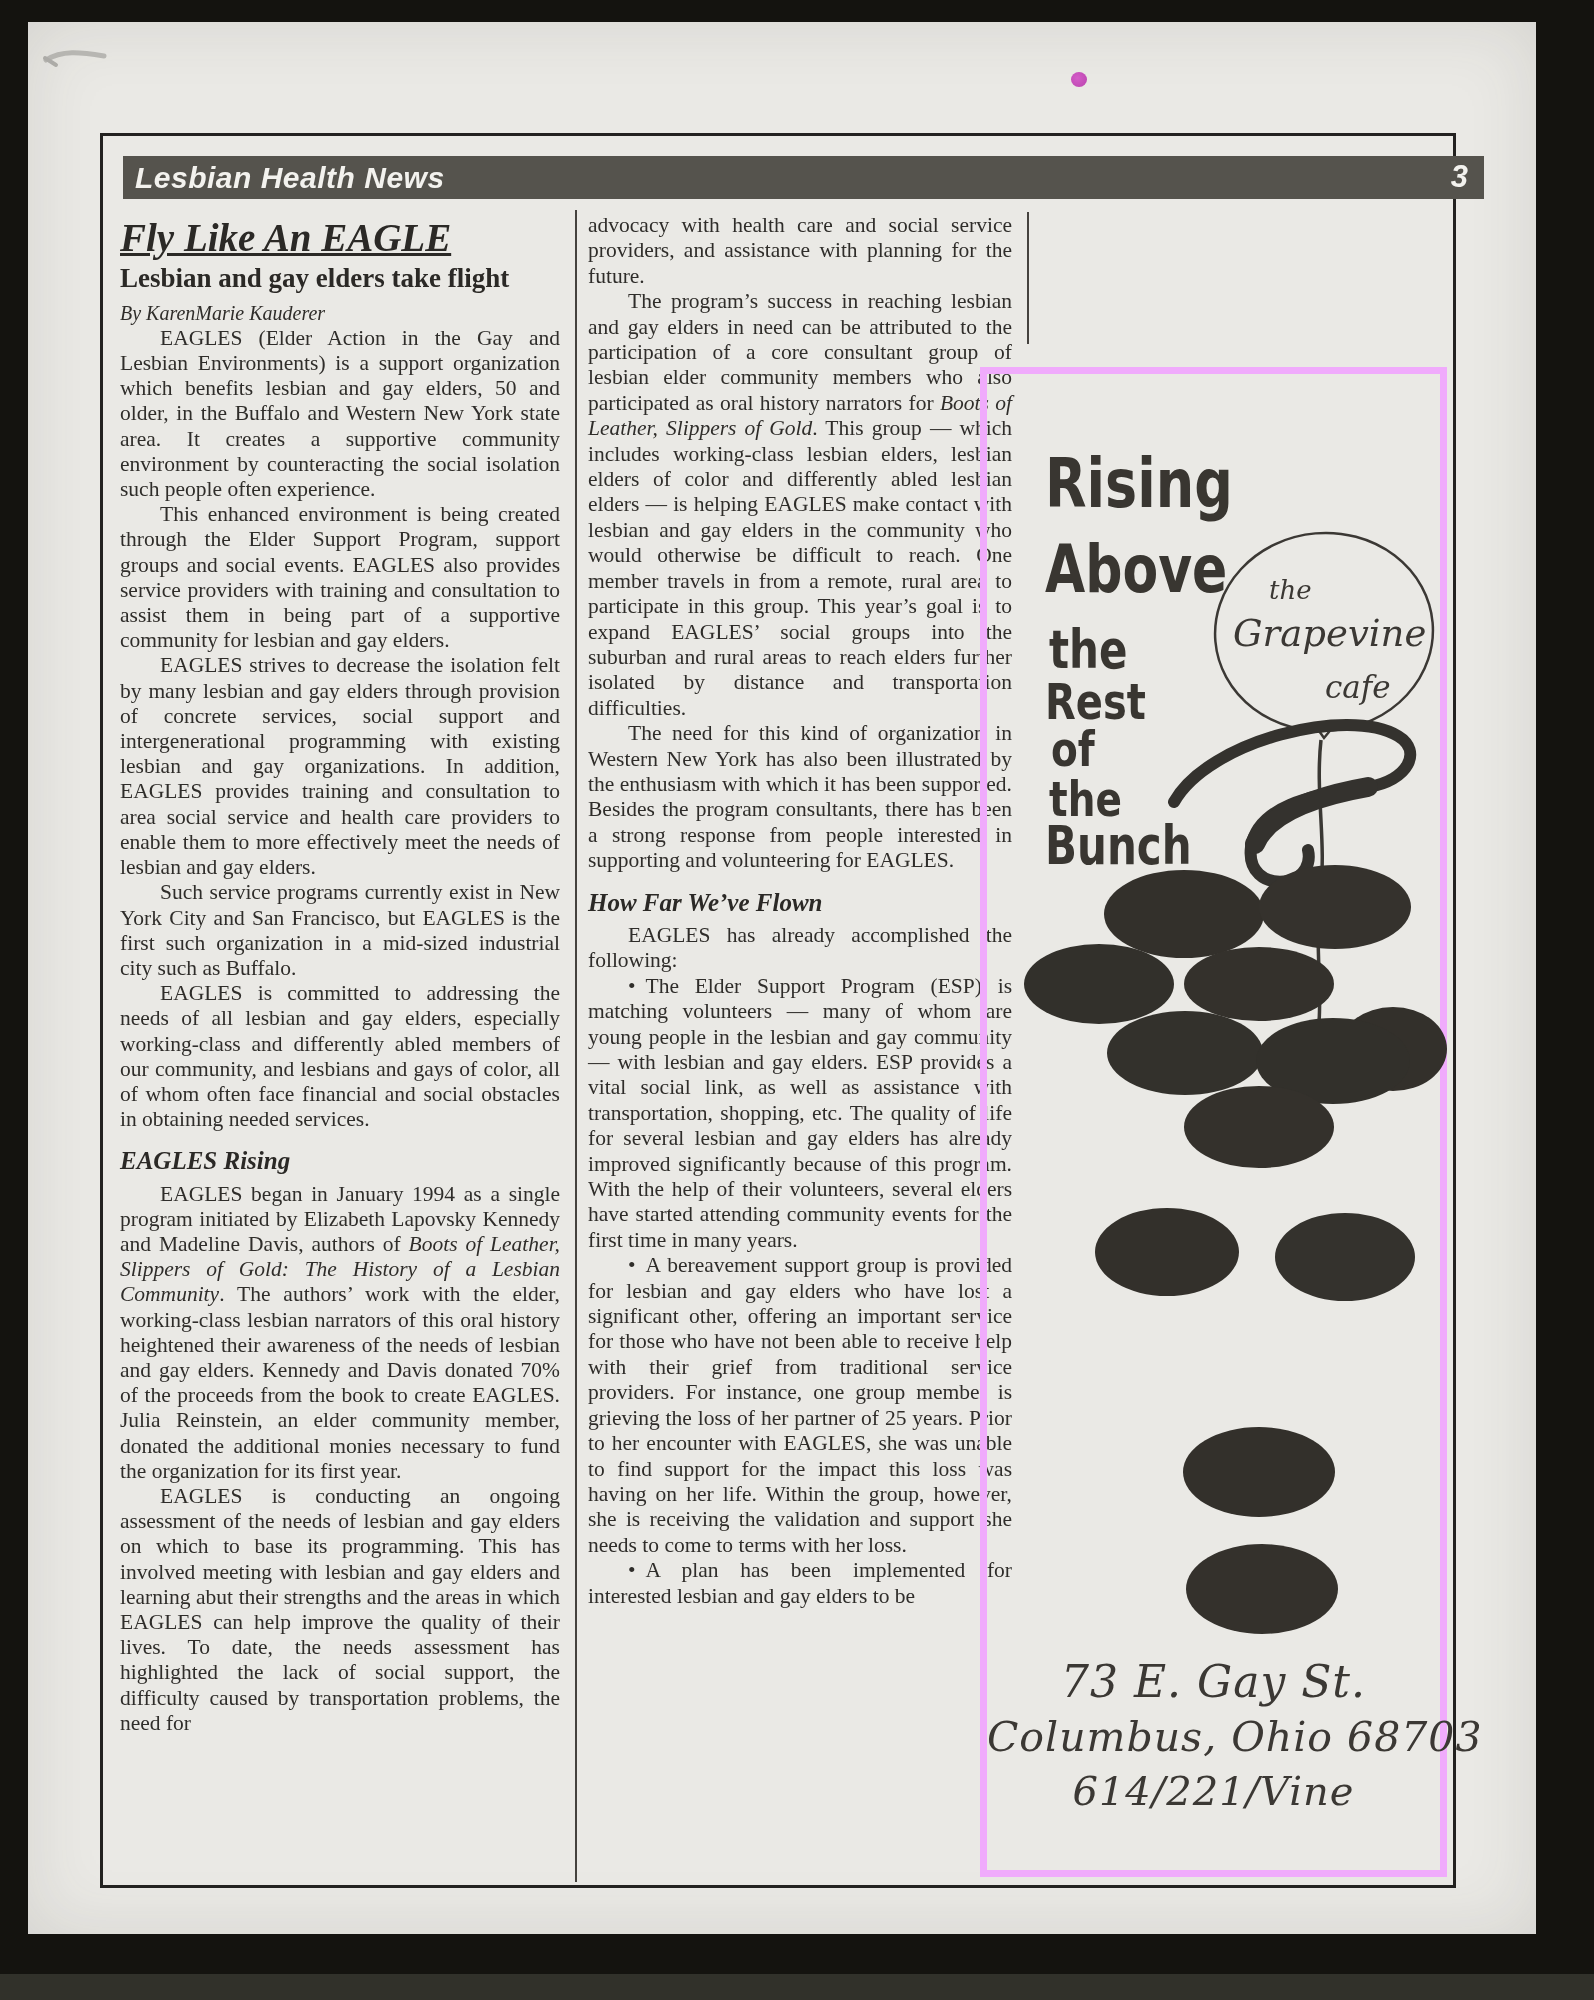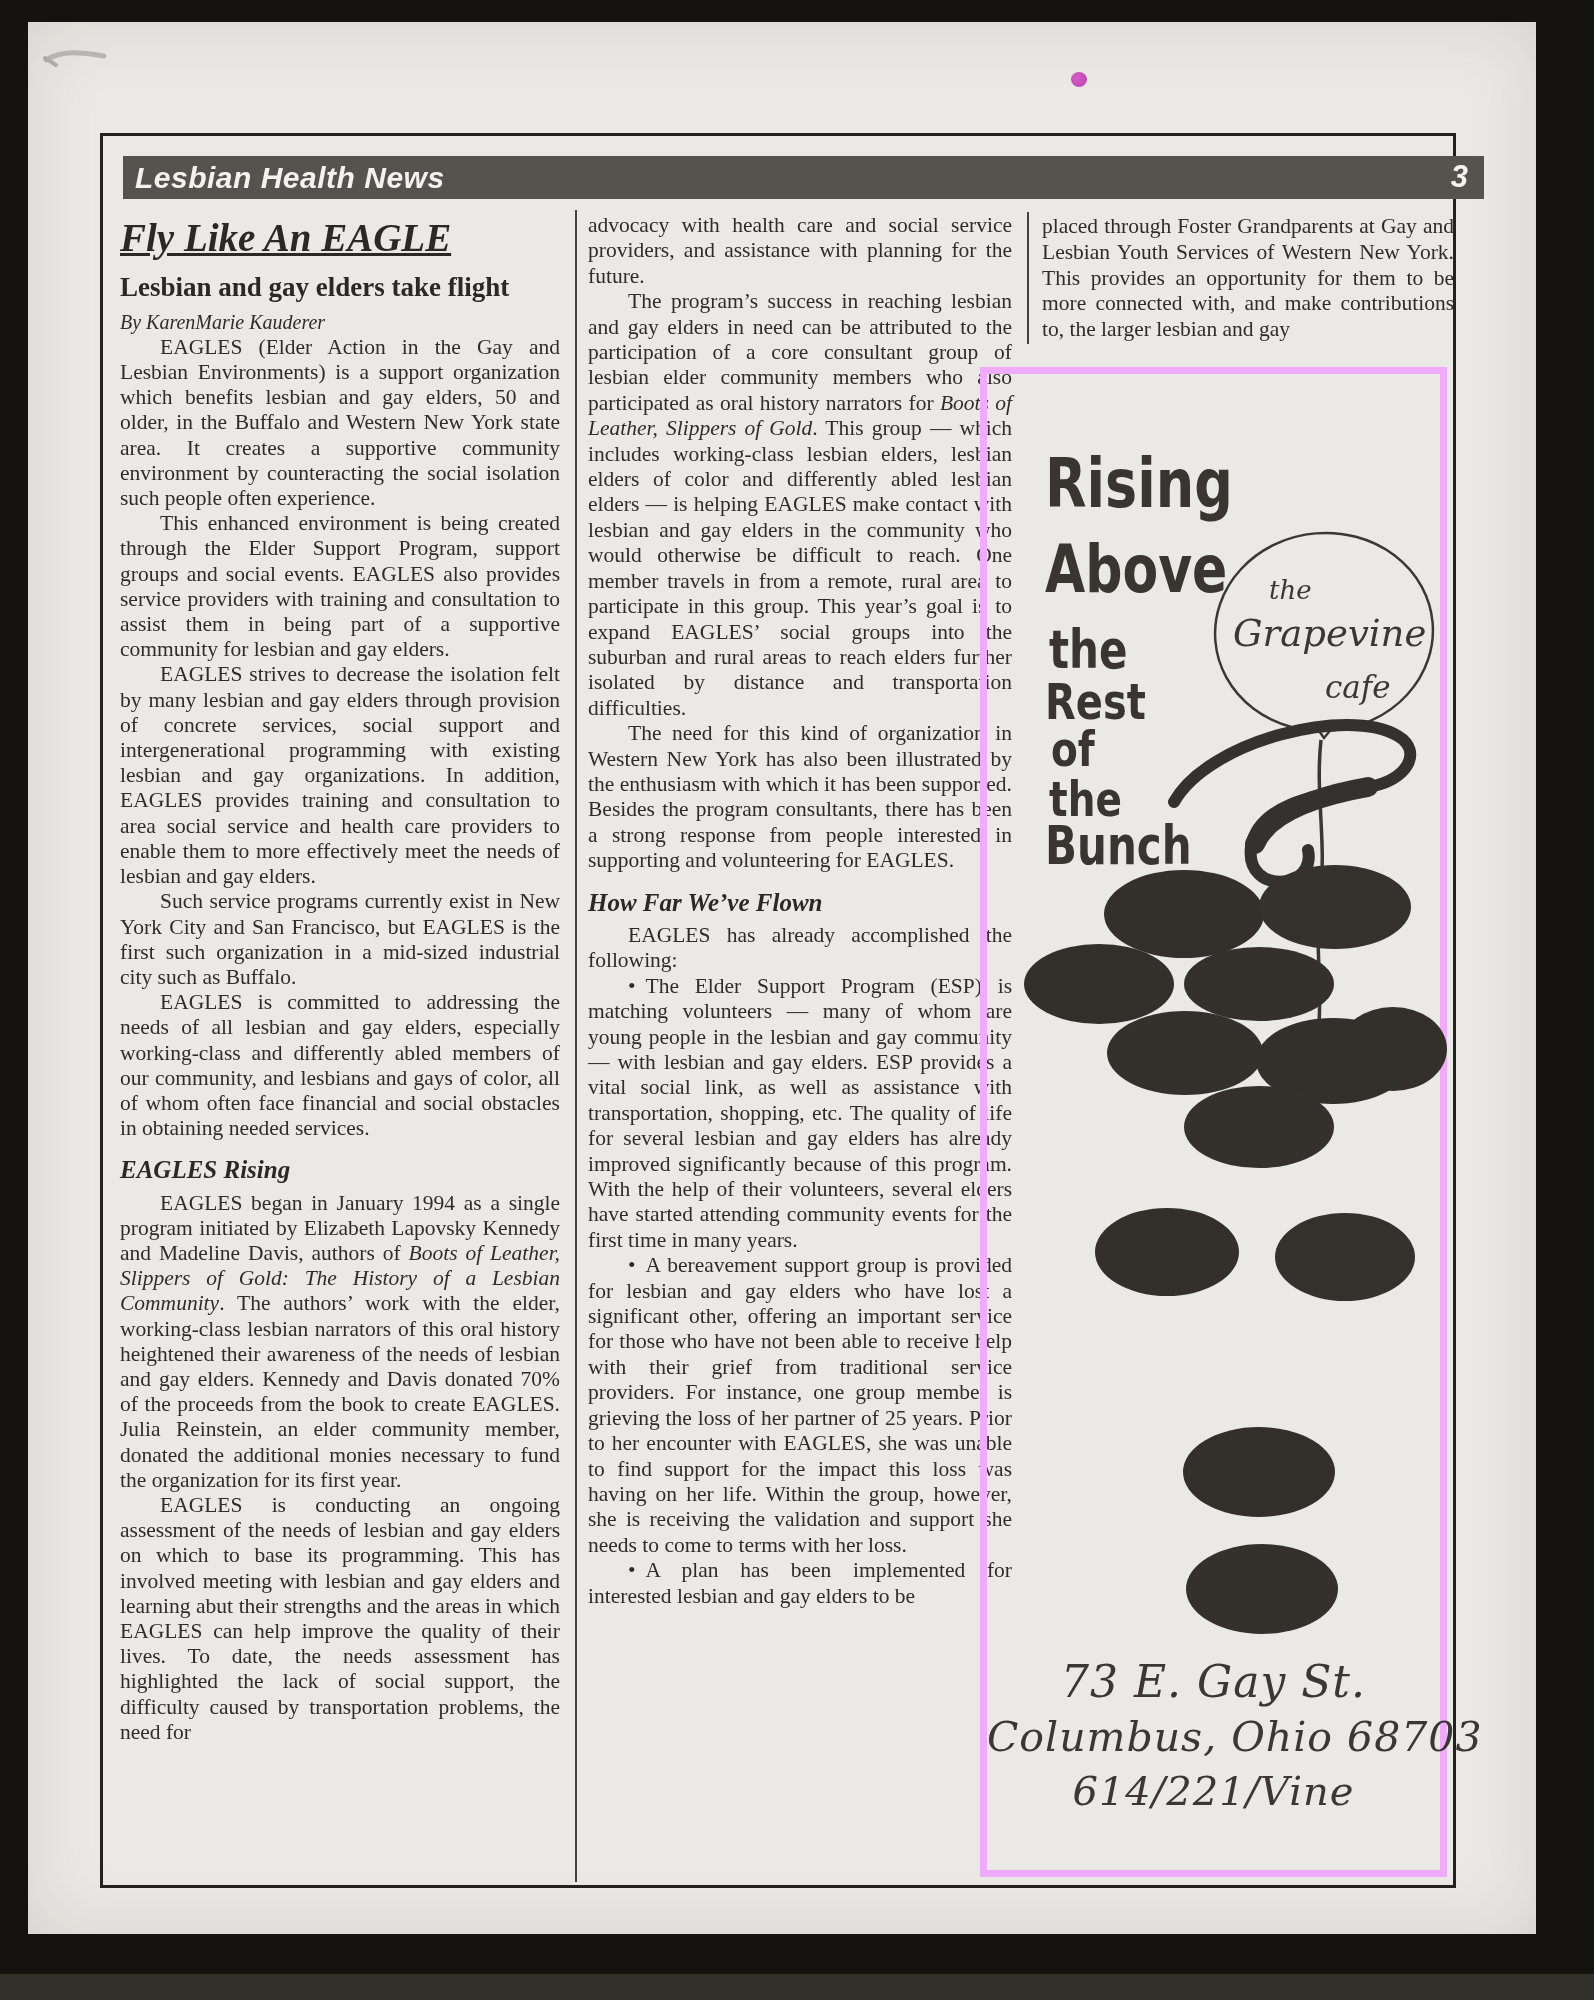--- a/index.html
+++ b/index.html
@@ -50,21 +50,21 @@
   .col p.cont { text-indent:0; }
   .col1 { left:120px; top:218px; width:440px; font-size:21.5px; line-height:25.2px; }
   .col2 { left:588px; top:213px; width:424px; font-size:21.5px; line-height:25.4px; }
   .col3 { left:1042px; top:214px; width:412px; font-size:21.5px; line-height:25.8px; }
 
   .headline {
     font-style:italic; font-weight:bold; font-size:39px; line-height:1.05;
     text-align:left; color:#2b2926;text-decoration:underline;
   }
   .subhead {
-    font-weight:bold; font-size:27px; line-height:1.1; margin-top:14px;
+    font-weight:bold; font-size:27px; line-height:1.1; margin-top:5px;
     text-align:left; color:#2b2926;
   }
   .byline { font-style:italic; font-size:20px; margin-top:7px; text-align:left; }
   .bodystart { margin-top:22px; }
   .section-heading {
     font-style:italic; font-weight:bold; font-size:25px;
     margin:16px 0 8px 0; text-align:left; text-indent:0; color:#2b2926;
   }
   .bullet-glyph { padding-right:10px; }
   .col em { font-style:italic; }
@@ -135,23 +135,20 @@
     <p class="cont">advocacy with health care and social service providers, and assistance with planning for the future.</p>
     <p><span>The program’s success in reaching lesbian and gay elders in need can be attributed to the participation of a core consultant group of lesbian elder community members who also participated as oral history narrators for </span><em>Boots of Leather, Slippers of Gold</em><span>. This group — which includes working-class lesbian elders, lesbian elders of color and differently abled lesbian elders — is helping EAGLES make contact with lesbian and gay elders in the community who would otherwise be difficult to reach. One member travels in from a remote, rural area to participate in this group. This year’s goal is to expand EAGLES’ social groups into the suburban and rural areas to reach elders further isolated by distance and transportation difficulties.</span></p>
     <p>The need for this kind of organization in Western New York has also been illustrated by the enthusiasm with which it has been supported. Besides the program consultants, there has been a strong response from people interested in supporting and volunteering for EAGLES.</p>
     <div class="section-heading">How Far We’ve Flown</div>
     <p>EAGLES has already accomplished the following:</p>
     <p><span class="bullet-glyph">•</span><span>The Elder Support Program (ESP) is matching volunteers — many of whom are young people in the lesbian and gay community — with lesbian and gay elders. ESP provides a vital social link, as well as assistance with transportation, shopping, etc. The quality of life for several lesbian and gay elders has already improved significantly because of this program. With the help of their volunteers, several elders have started attending community events for the first time in many years.</span></p>
     <p><span class="bullet-glyph">•</span><span>A bereavement support group is provided for lesbian and gay elders who have lost a significant other, offering an important service for those who have not been able to receive help with their grief from traditional service providers. For instance, one group member is grieving the loss of her partner of 25 years. Prior to her encounter with EAGLES, she was unable to find support for the impact this loss was having on her life. Within the group, however, she is receiving the validation and support she needs to come to terms with her loss.</span></p>
     <p><span class="bullet-glyph">•</span><span>A plan has been implemented for interested lesbian and gay elders to be</span></p>
   </div>
 
-  <div class="col col3">
-    <p class="cont">placed through Foster Grandparents at Gay and Lesbian Youth Services of Western New York. This provides an opportunity for them to be more connected with, and make contributions to, the larger lesbian and gay</p>
-  </div>
 
   <div class="ad">
     <svg class="art" width="461" height="1504" viewBox="0 0 461 1504">
 
       <ellipse cx="337" cy="258" rx="109" ry="99" transform="rotate(-5 337 258)" fill="none" stroke="#3b3834" stroke-width="2.5"></ellipse>
       <path d="M330 354 l 7 10 l 9 -11" fill="none" stroke="#3b3834" stroke-width="2.5"></path>
 
       <path d="M334 366 C 328 420, 340 470, 333 520 C 327 570, 337 620, 330 670 C 326 700, 332 716, 329 733" fill="none" stroke="#3a3834" stroke-width="3.5"></path>
 
       <path d="M187 428 C 222 366, 362 332, 411 362 C 436 377, 421 407, 381 413 C 321 421, 271 433, 264 473 C 261 496, 276 511, 301 507 C 318 503, 324 489, 321 476" fill="none" stroke="#34322e" stroke-width="12" stroke-linecap="round"></path>

